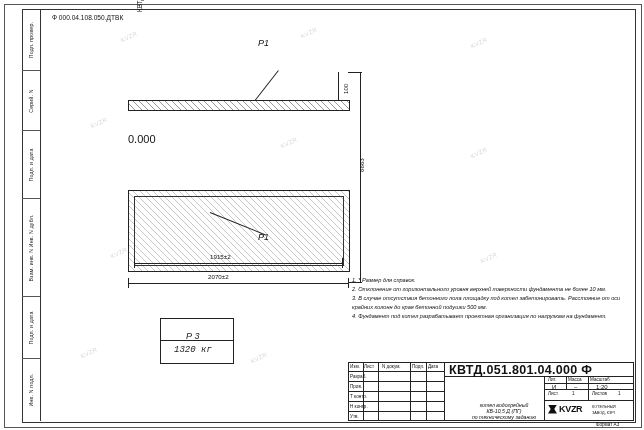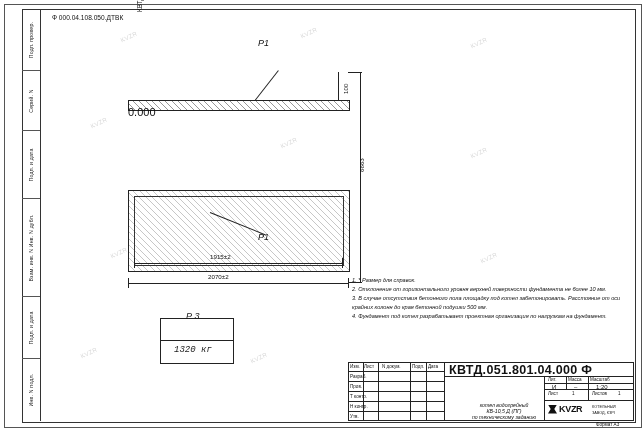--- a/index.html
+++ b/index.html
@@ -116,21 +116,21 @@
   <div class="lbl" style="left:258px;top:38px;">Р1</div>
 
   <div class="line-v" style="left:338px;top:72px;height:28px;"></div>
   <div class="dimv" style="left:342px;top:94px;">100</div>
 
   <div class="line-v" style="left:360px;top:72px;height:210px;"></div>
   <div class="line-h" style="left:348px;top:72px;width:14px;"></div>
   <div class="line-h" style="left:348px;top:282px;width:14px;"></div>
   <div class="dimv" style="left:358px;top:172px;">6663</div>
 
-  <div class="lbl-big" style="left:128px;top:106px;">0.000</div>
+  <div class="lbl-big" style="left:128px;top:133px;">0.000</div>
 
   <div class="box" style="left:128px;top:190px;width:220px;height:80px;">
     <div class="hatch" style="opacity:.30;"></div>
     <div style="position:absolute;left:5px;top:5px;right:5px;bottom:5px;border:1px solid #333;"></div>
   </div>
 
   <div class="leader" style="left:210px;top:212px;width:60px;transform:rotate(22deg);"></div>
   <div class="lbl" style="left:258px;top:232px;">Р1</div>
 
   <div class="line-h" style="left:134px;top:263px;width:208px;"></div>
@@ -144,21 +144,21 @@
   <div class="dim" style="left:208px;top:273px;">2070±2</div>
 
   <div class="notes" style="left:352px;top:276px;">
     <p>1. * Размер для справок.</p>
     <p>2. Отклонение от горизонтального уровня верхней поверхности фундамента не более 10 мм.</p>
     <p>3. В случае отсутствия бетонного пола площадку под котел забетонировать. Расстояние от оси крайних колонн до края бетонной подушки 500 мм.</p>
     <p>4. Фундамент под котел разрабатывает проектная организация по нагрузкам на фундамент.</p>
   </div>
 
   <div class="p3box" style="left:160px;top:318px;width:72px;height:22px;"></div>
-  <div class="p3t" style="left:186px;top:311px;">Р 3</div>
+  <div class="p3t" style="left:186px;top:331px;">Р 3</div>
   <div class="p3box" style="left:160px;top:340px;width:72px;height:22px;"></div>
   <div class="p3t" style="left:174px;top:345px;font-family:Liberation Mono, monospace;">1320 кг</div>
 
   <div class="tb" style="left:348px;top:362px;width:286px;height:59px;"></div>
 
   <div class="tbl" style="left:363px;top:362px;height:59px;"></div>
   <div class="tbl" style="left:378px;top:362px;height:59px;"></div>
   <div class="tbl" style="left:410px;top:362px;height:59px;"></div>
   <div class="tbl" style="left:426px;top:362px;height:59px;"></div>
   <div class="tbl" style="left:444px;top:362px;height:59px;"></div>

